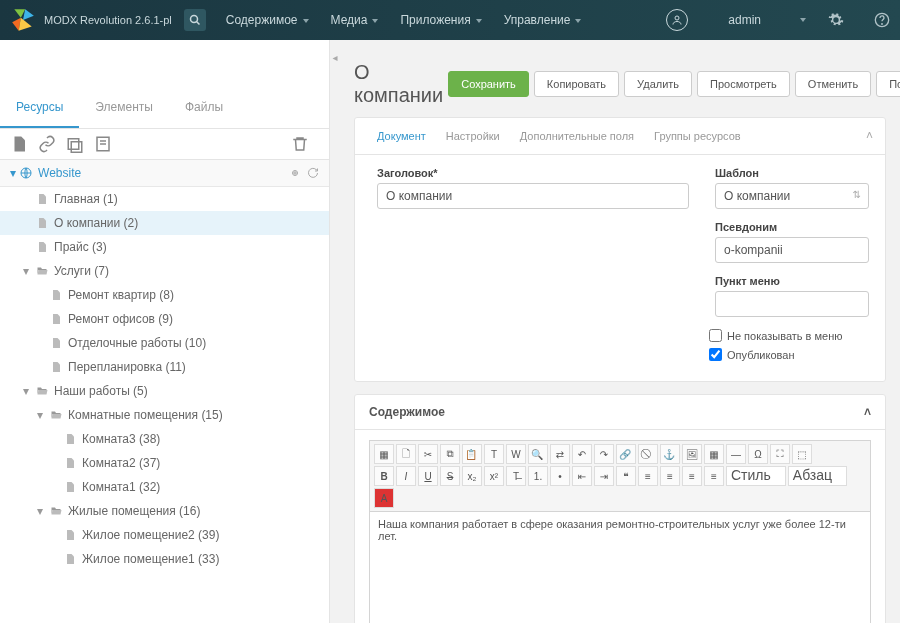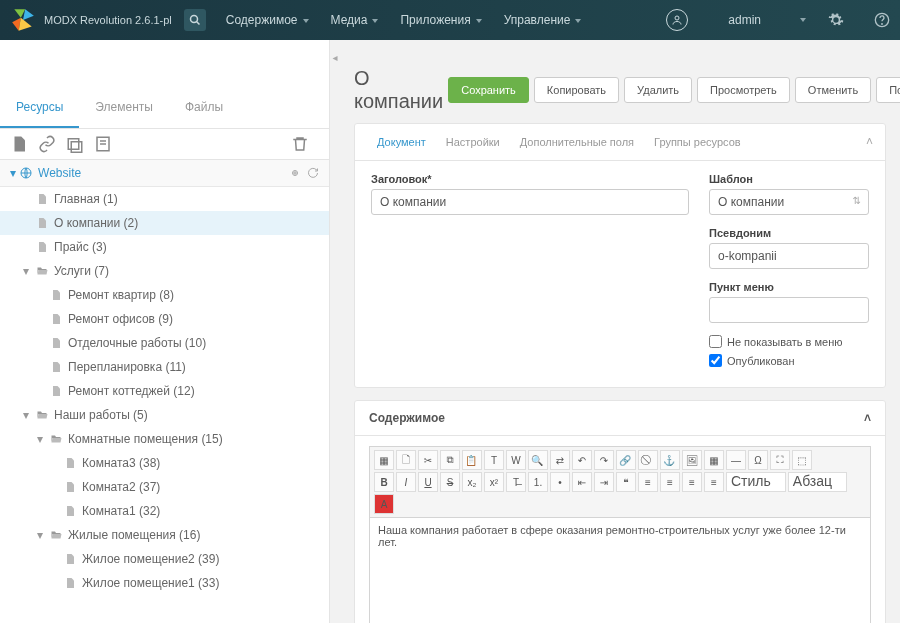--- a/index.html
+++ b/index.html
@@ -23,37 +23,37 @@
 .side-toolbar .tool-ico { width: 18px; height: 18px; margin-right: 10px; cursor: pointer; color: #8a8a8a; }
 .side-toolbar .spacer{flex:1;}
 .tree { flex: 1; overflow-y: auto; font-size: 12px; }
 .tree-header { display: flex; align-items: center; padding: 6px 10px; background: #f9f9f9; border-bottom: 1px solid #e8e8e8; color: #3697cd; }
 .tree-header .globe { margin-right: 6px; }
 .tree-header .actions { margin-left: auto; display:flex; gap:6px; }
 .tree-item { display: flex; align-items: center; padding: 4px 4px; cursor: pointer; color: #666; line-height: 16px; }
 .tree-item.selected { background: #e6f3fa; }
 .tree-item .toggle { width: 12px; text-align: center; color: #999; }
 .tree-item .ico { width: 14px; margin: 0 4px; color: #999; } .indent1{padding-left:20px;} .indent2{padding-left:34px;} .indent3{padding-left:48px;}
-.main { flex: 1; overflow-y: auto; padding: 27px 14px; }
+.main { flex: 1; overflow-y: auto; padding: 21px 14px; }
 .page-head { display: flex; align-items: center; margin-bottom: 10px; }
 .page-head h1 { font-size: 20px; font-weight: 400; color: #555; }
 .page-head .spacer{flex:1;}
 .btn { padding: 6px 12px; border: 1px solid #ccc; background: #fff; color: #555; border-radius: 3px; margin-left: 5px; font-size: 11px; cursor: pointer; }
 .btn.primary { background: #6cb24a; border-color: #6cb24a; color: #fff; }
 .panel { background: #fff; border: 1px solid #e4e4e4; border-radius: 3px; margin-bottom: 12px; }
 .panel-tabs { display: flex; border-bottom: 1px solid #e4e4e4; padding: 0 12px; }
 .panel-tabs .ptab { padding: 12px 10px; font-size: 11px; cursor: pointer; color: #999; }
 .panel-tabs .ptab.active { color: #3697cd; }
 .panel-tabs .collapse-ico { margin-left:auto; align-self:center; cursor:pointer; color:#aaa; }
 .panel-body { padding: 12px 16px 20px; display: flex; gap: 20px; }
 .left-col { flex: 1; }
 .right-col { width: 160px; }
 .field-label { font-size: 11px; font-weight: 600; color: #444; margin-bottom: 4px; display:block; }
 .input { width: 100%; padding: 5px 8px; border: 1px solid #ccc; border-radius: 3px; font-size: 12px; color: #555; background:#fff; }
-.field-group { margin-bottom: 12px; }
+.field-group { margin-bottom: 12px; margin-left: 6px; }
 .check-row { display: flex; align-items: center; font-size: 11px; margin-top: 6px; }
 .check-row input { margin-right: 5px; }
 .select-like { position: relative; }
 .select-like::after { content: '⇅'; position:absolute; right:8px; top:6px; color:#aaa; font-size:10px; }
 .content-panel .panel-head { padding: 10px 14px; font-size: 12px; font-weight: 600; display:flex; border-bottom: 1px solid #e4e4e4;}
 .editor { margin: 10px 14px; }
 .editor-toolbar { border: 1px solid #d4d4d4; background: #f5f5f5; padding: 3px 4px; }
 .tb-row { display: flex; flex-wrap: wrap; align-items: center; gap: 2px; margin-bottom: 2px; }
 .tb-row:last-child{margin-bottom:0;}
 .tb-btn { width: 20px; height: 20px; border: 1px solid #ddd; background: #fbfbfb; display:flex; align-items:center; justify-content:center; font-size:10px; cursor:pointer; color:#555; }
@@ -216,29 +216,20 @@
           <span>Отделочные работы (10)</span>
         </div>
         <div class="tree-item indent2">
           <span class="toggle"></span>
           <span class="ico">
             <svg width="12" height="12" viewBox="0 0 24 24" fill="#bbb">
               <path d="M6 2h9l5 5v15H6z"></path>
             </svg>
           </span>
           <span>Перепланировка (11)</span>
-        </div>
-        <div class="tree-item indent2">
-          <span class="toggle"></span>
-          <span class="ico">
-            <svg width="12" height="12" viewBox="0 0 24 24" fill="#bbb">
-              <path d="M6 2h9l5 5v15H6z"></path>
-            </svg>
-          </span>
-          <span>Ремонт коттеджей (12)</span>
         </div>
         <div class="tree-item indent1">
           <span class="toggle">▾</span>
           <span class="ico">
             <svg width="12" height="12" viewBox="0 0 24 24" fill="#999">
               <path d="M3 5h7l2 3h9v2H5l-2 9z"></path>
               <path d="M3 19h18l2-9H5z" fill="#bbb"></path>
             </svg>
           </span>
           <span>Наши работы (5)</span>

